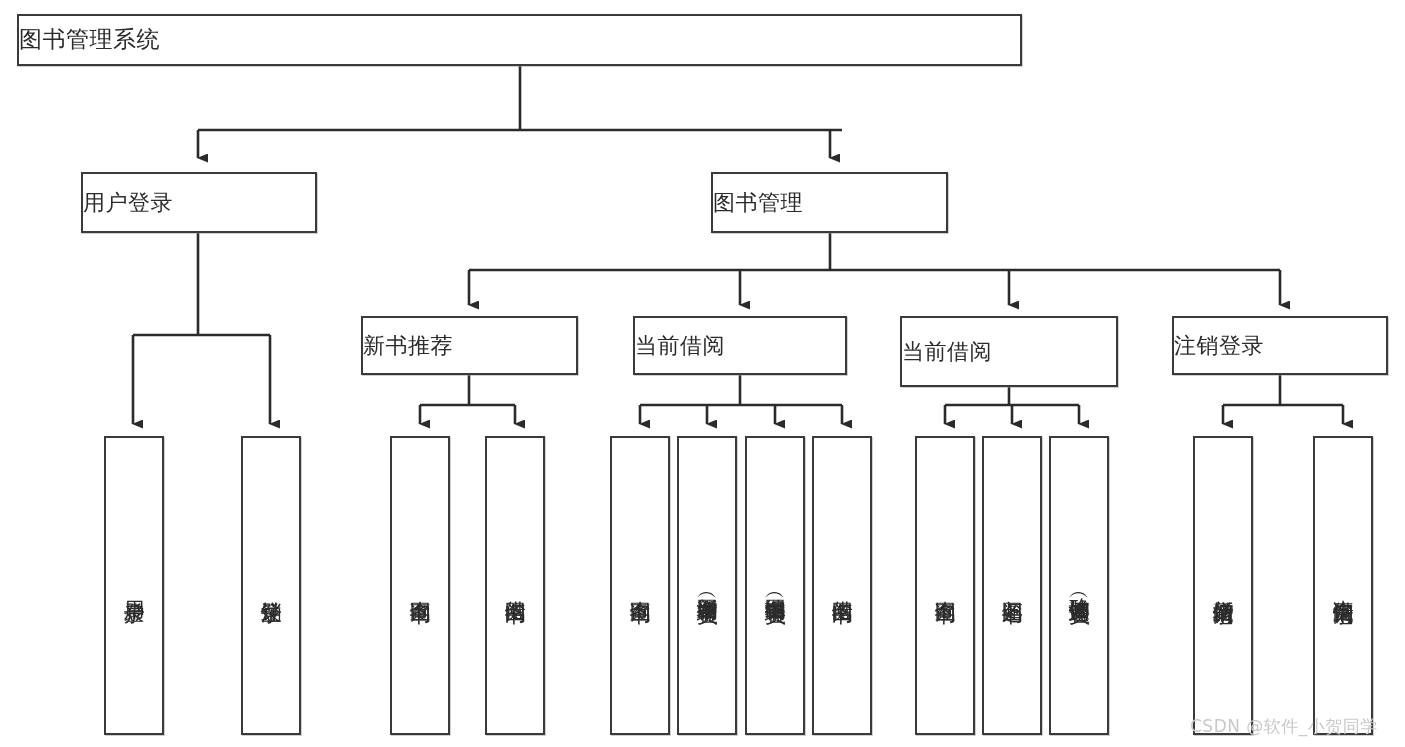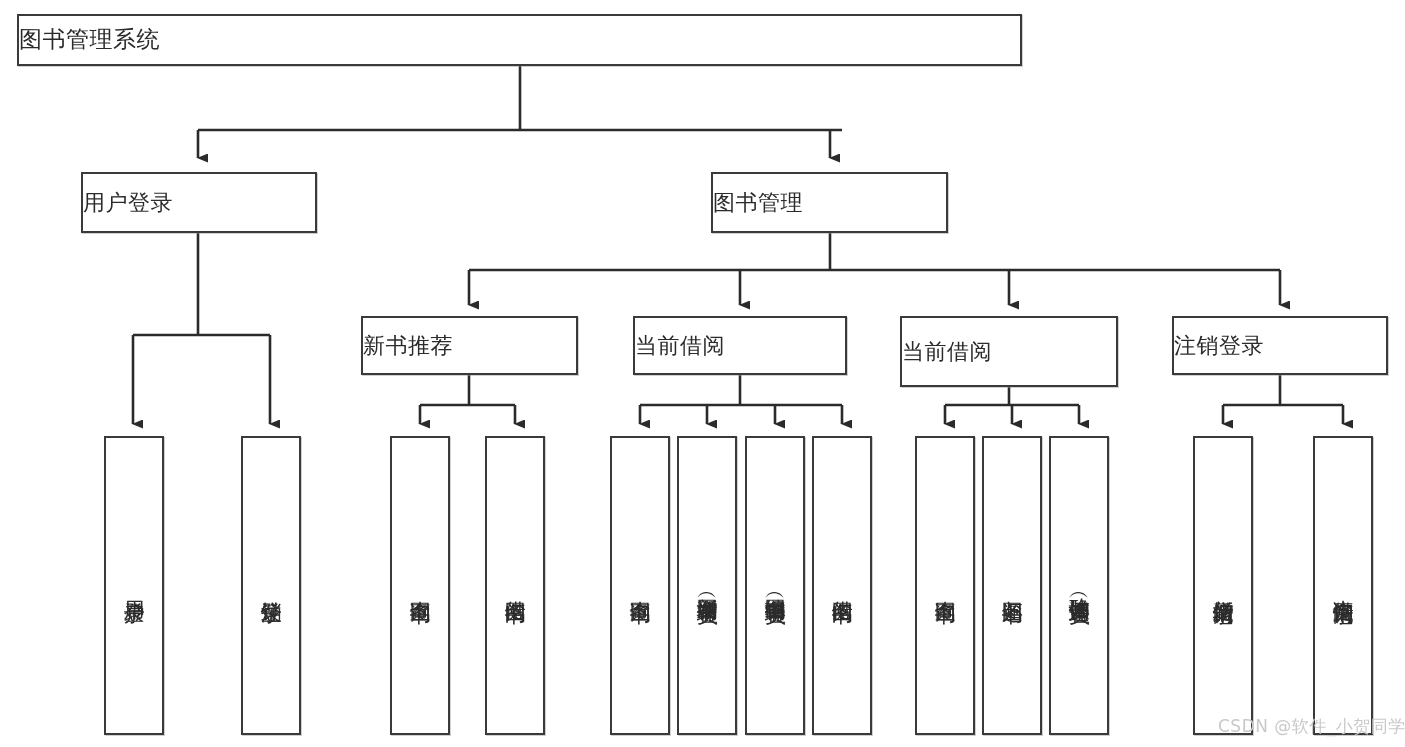--- a/index.html
+++ b/index.html
@@ -191,15 +191,15 @@
     <span class="node-label">确认归还（管理员）</span>
   </div>
 
   <div class="node v" style="left:1193px; top:436px; width:60px; height:299px;">
     <span class="node-label">新增借阅记录</span>
   </div>
   <div class="node v" style="left:1313px; top:436px; width:60px; height:299px;">
     <span class="node-label">查询借阅记录</span>
   </div>
 
-  <div class="watermark" style="left:1190px; top:715px;margin-left:28px;">CSDN @软件_小贺同学</div>
+  <div class="watermark" style="left:1190px; top:715px;">CSDN @软件_小贺同学</div>
 
 </div>
 
 </body></html>

